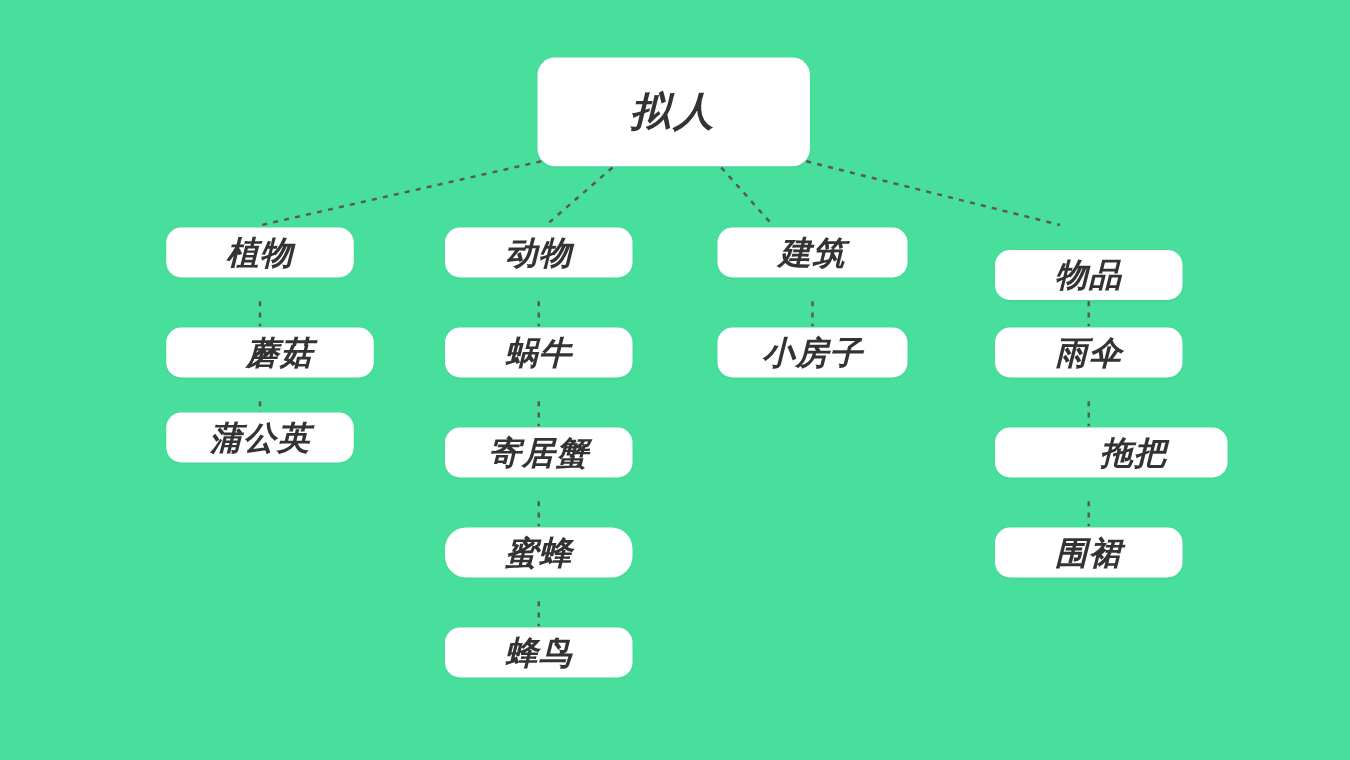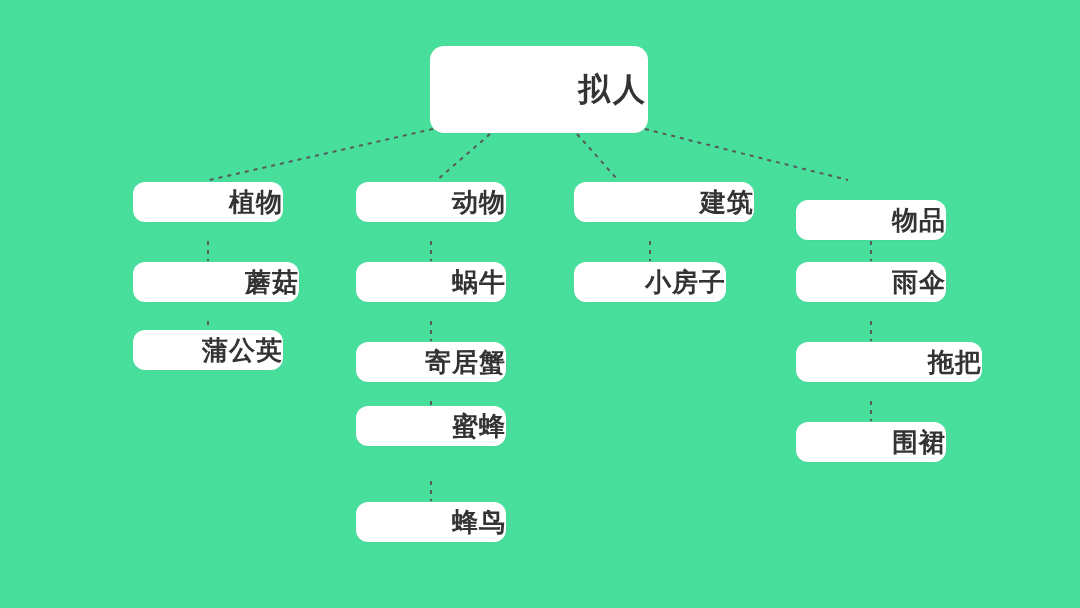--- a/index.html
+++ b/index.html
@@ -23,25 +23,26 @@
     stroke-dasharray: 4 5;
     stroke-linecap: butt;
     fill: none;
   }
   .node {
     position: absolute;
     background: var(--node, #FFFFFF);
     border-radius: 12px;
     display: flex;
     align-items: center;
-    justify-content: flex-end;
+    justify-content: center;
     color: var(--text, #333333);
     font-weight: 600;
     box-shadow: 0 1px 2px rgba(0,0,0,0.04);
     cursor: default;
+    font-style: italic;
   }
   .node.root {
     left: 430px; top: 46px;
     width: 218px; height: 87px;
     border-radius: 14px;
     font-size: 32px;
     letter-spacing: 3px;
   }
   .node.sub {
     width: 150px; height: 40px;
@@ -92,28 +93,28 @@
 
   <div class="node sub" style="left:356px; top:262px;">
     <span>蜗牛</span>
   </div>
   <div class="node sub" style="left:356px; top:182px;">
     <span>动物</span>
   </div>
   <div class="node sub" style="left:356px; top:342px;">
     <span>寄居蟹</span>
   </div>
-  <div class="node sub" style="left:356px; top:406px;">
+  <div class="node sub" style="left:356px; top:422px;border-radius:17px;">
     <span>蜜蜂</span>
   </div>
   <div class="node sub" style="left:356px; top:502px;">
     <span>蜂鸟</span>
   </div>
 
-  <div class="node sub" style="left:574px; top:182px; width:152px;padding-left:28px;">
+  <div class="node sub" style="left:574px; top:182px; width:152px;">
     <span>建筑</span>
   </div>
   <div class="node sub" style="left:574px; top:262px; width:152px;">
     <span>小房子</span>
   </div>
 
   <div class="node sub" style="left:796px; top:200px;">
     <span>物品</span>
   </div>
   <div class="node sub" style="left:796px; top:262px;">

